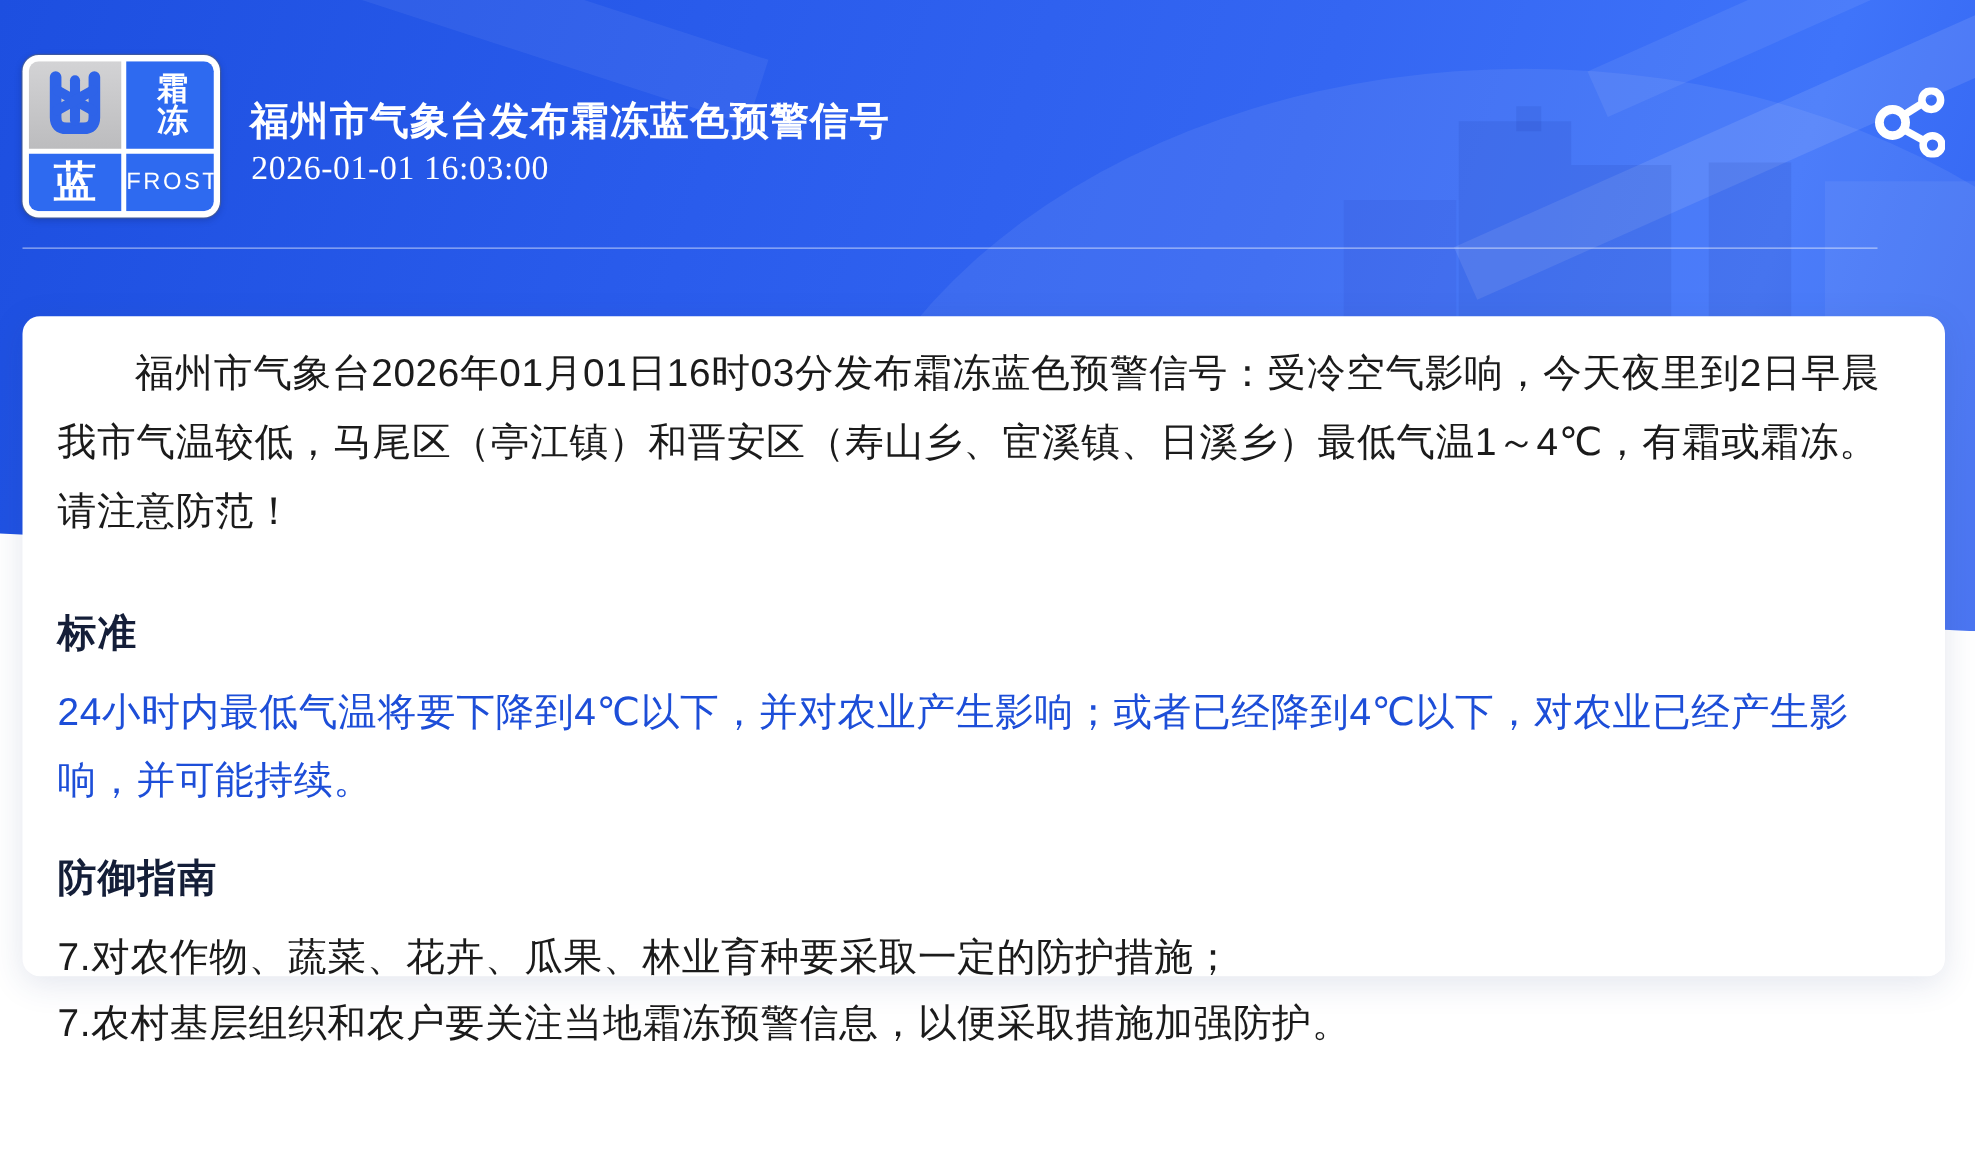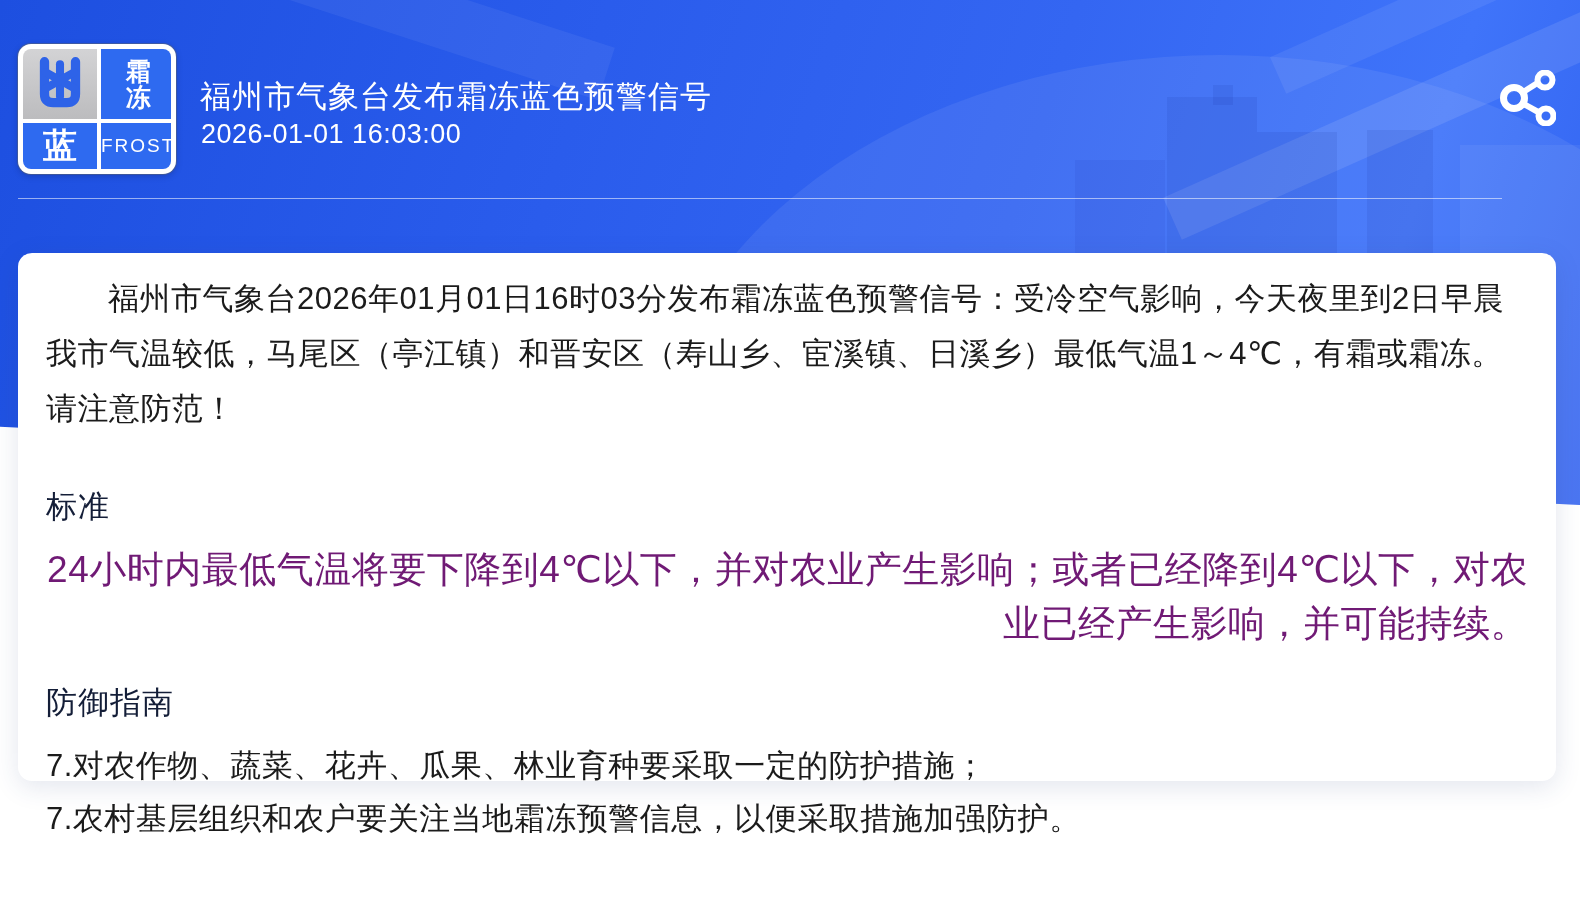--- a/index.html
+++ b/index.html
@@ -48,44 +48,44 @@
   }
   .badge-cell{display:flex;align-items:center;justify-content:center;background:#2e6af0;}
   .badge-cell.icon-cell{background:linear-gradient(180deg,#d3d3d5,#bcbcbe);}
   .badge-cell.type-cell{flex-direction:column;color:#fff;font-weight:bold;
     font-size:25px;line-height:26px;}
   .badge-cell.level-cell{color:#fff;font-weight:bold;font-size:34px;}
   .badge-cell.en-cell{color:#fff;font-weight:400;font-size:19px;letter-spacing:2px;}
   
   .hero-title{
     position:absolute;left:200px;top:76px;
-    color:#ffffff;font-size:31px;font-weight:normal;letter-spacing:1px;margin:0;
+    color:#ffffff;font-size:31px;font-weight:bold;letter-spacing:1px;margin:0;
   }
   .hero-time{
     position:absolute;left:201px;top:119px;
-    color:#ffffff;font-size:27px;font-weight:400;letter-spacing:0.5px;
+    color:#ffffff;font-size:27px;font-weight:400;letter-spacing:0.5px;font-family:Liberation Serif, serif;
   }
   .share{position:absolute;left:1500px;top:70px;width:56px;height:56px;cursor:pointer;}
   
   .card{
     position:absolute;left:18px;top:253px;width:1538px;height:528px;
     background:#ffffff;border-radius:14px;box-sizing:border-box;
     padding:18px 28px 20px 28px;
     box-shadow:0 6px 26px rgba(40,60,120,0.13);
   }
   .lead{
     margin:0;text-indent:2em;
     font-size:31px;line-height:55px;color:#1b1b1b;letter-spacing:0.5px;
   }
   .sec-heading{
-    margin:49px 0 0 0;font-size:31px;font-weight:normal;color:#141e38;
+    margin:49px 0 0 0;font-size:31px;font-weight:bold;color:#141e38;
     line-height:44px;letter-spacing:1px;
   }
   .sec-body{
-    margin:14px 0 0 0;font-size:37px;line-height:54px;color:#701a75;letter-spacing:0.5px;text-align:right;
+    margin:14px 0 0 0;font-size:31px;line-height:54px;color:#1d4ed8;letter-spacing:0.5px;
   }
   .guide-list{
     margin:14px 0 0 0;padding:0;list-style:none;
     font-size:31px;line-height:53px;color:#1b1b1b;letter-spacing:0.5px;
   }
 </style>
 </head>
 <body>
 
 <div class="hero">

